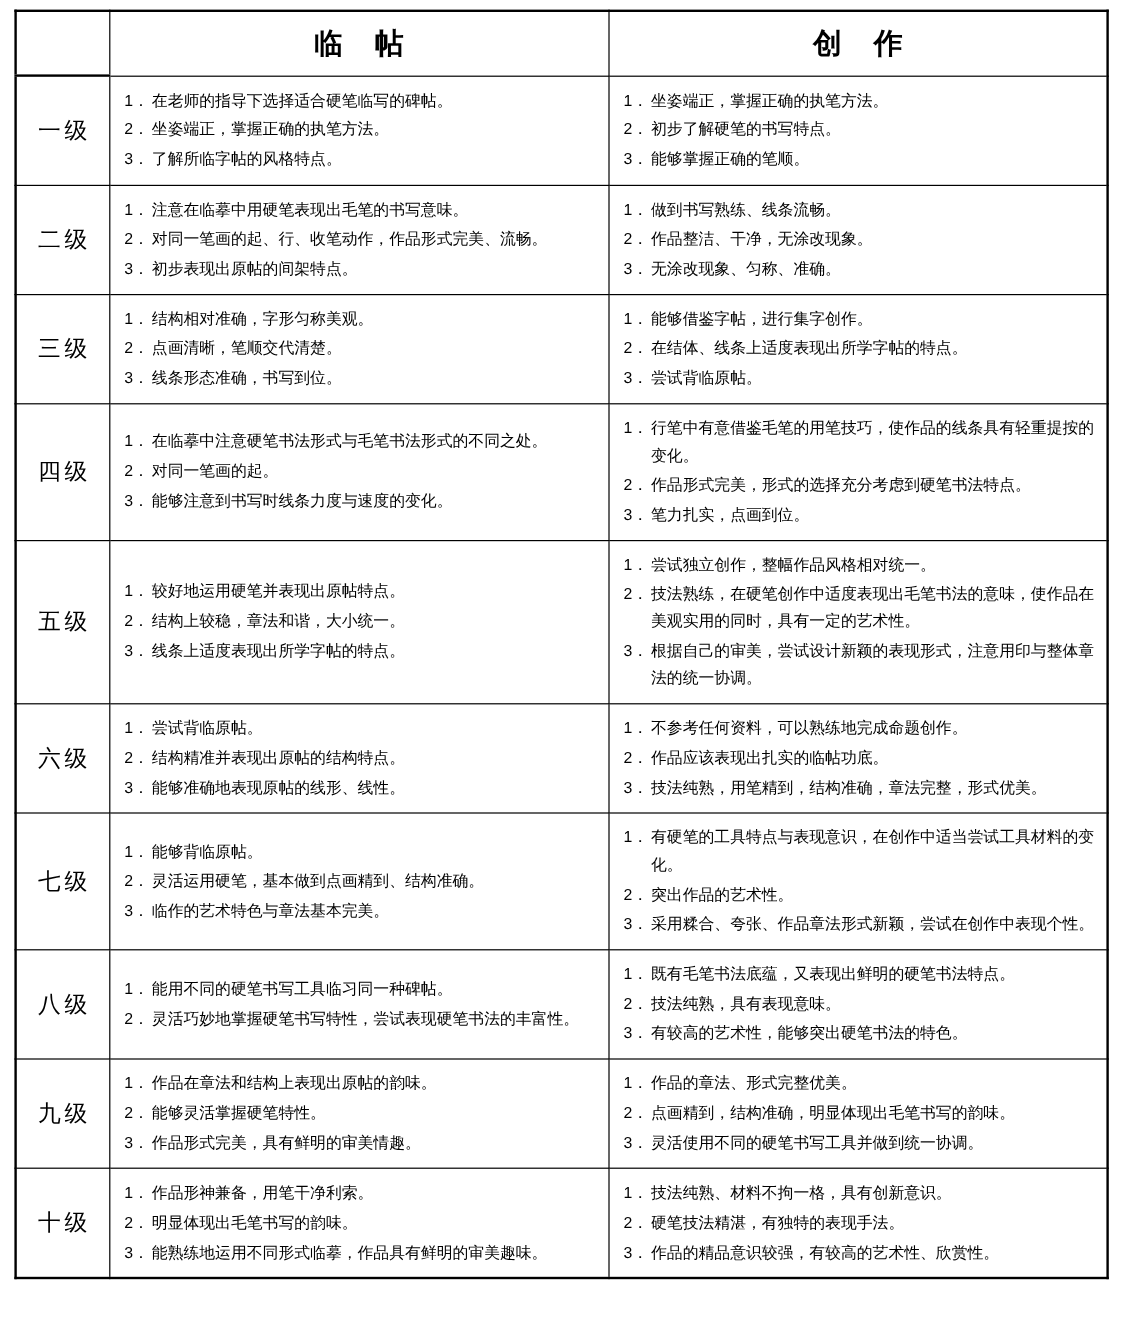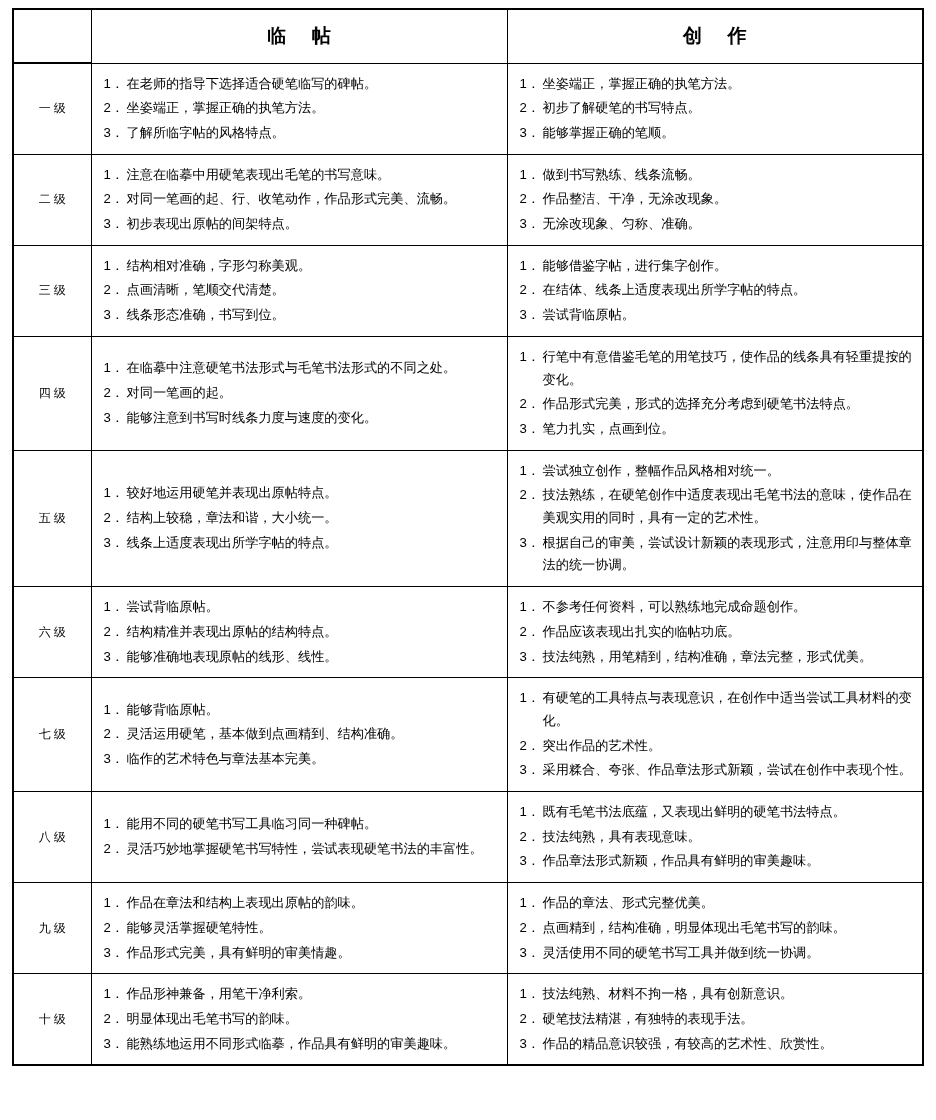--- a/index.html
+++ b/index.html
@@ -27,33 +27,33 @@
     border: 1px solid #000;
     vertical-align: middle;
     padding: 0;
   }
   col.c-level { width: 78px; }
   col.c-copy  { width: 416px; }
   col.c-create{ width: 416px; }
 
   thead th {
     height: 52px;
-    font-size: 19px;
+    font-size: 24px;
     font-weight: bold;
     letter-spacing: 10px;
     text-indent: 10px;
     text-align: center;
     border-bottom: 2px solid #000;
   }
   thead th.h-level {
     border-bottom: 2px solid #000;
   }
   tbody td.level-cell {
     text-align: center;
-    font-size: 12px;
+    font-size: 19px;
     letter-spacing: 3px;
     text-indent: 3px;
     white-space: nowrap;
   }
   tbody td.content-cell {
     padding: 9px 10px 9px 12px;
     font-size: 13.2px;
     line-height: 1.72;
   }
   ol.items {
@@ -216,21 +216,21 @@
           <td class="content-cell">
             <ol class="items">
               <li><span class="num">1．</span><span>能用不同的硬笔书写工具临习同一种碑帖。</span></li>
               <li><span class="num">2．</span><span>灵活巧妙地掌握硬笔书写特性，尝试表现硬笔书法的丰富性。</span></li>
             </ol>
           </td>
           <td class="content-cell">
             <ol class="items">
               <li><span class="num">1．</span><span>既有毛笔书法底蕴，又表现出鲜明的硬笔书法特点。</span></li>
               <li><span class="num">2．</span><span>技法纯熟，具有表现意味。</span></li>
-              <li><span class="num">3．</span><span>作品章法形式新颖，作品具有鲜明的审美趣味。</span></li>
+              <li><span class="num">3．</span><span>有较高的艺术性，能够突出硬笔书法的特色。</span></li>
             </ol>
           </td>
         </tr>
         <tr>
           <td class="level-cell">九级</td>
           <td class="content-cell">
             <ol class="items">
               <li><span class="num">1．</span><span>作品在章法和结构上表现出原帖的韵味。</span></li>
               <li><span class="num">2．</span><span>能够灵活掌握硬笔特性。</span></li>
               <li><span class="num">3．</span><span>作品形式完美，具有鲜明的审美情趣。</span></li>

